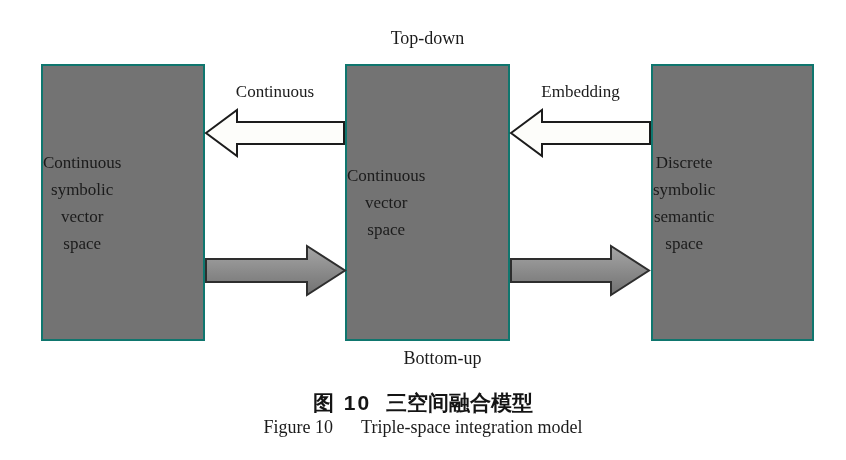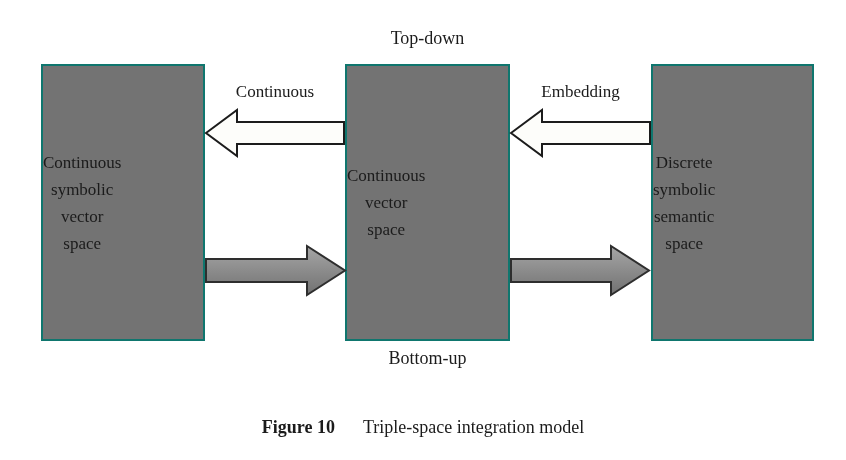--- a/index.html
+++ b/index.html
@@ -19,29 +19,29 @@
   svg.filled  polygon{stroke:#2e2e2e;stroke-width:2;stroke-linejoin:miter;}
   .caption-zh{
     position:absolute;left:0;top:389px;width:100%;text-align:center;
     font-family:"Liberation Sans",sans-serif;font-weight:bold;font-size:21px;color:#141414;
   }
   .caption-zh .zh-label{margin-right:15px;letter-spacing:2px;}
   .caption-en{
     position:absolute;left:0;top:417px;width:100%;text-align:center;
     font-size:18px;color:#1b1b1b;
   }
-  .caption-en .en-label{font-weight:bold;margin-right:28px;}
+  .caption-en .en-label{font-weight:normal;margin-right:28px;}
 </style>
 </head>
 <body>
 
 <div class="stage">
 
   <div class="flow-label" style="left:345px;top:28px;width:165px;">Top-down</div>
-  <div class="flow-label" style="left:345px;top:348px;width:165px;">Bottom-up</div>
+  <div class="flow-label" style="left:360px;top:348px;width:165px;">Bottom-up</div>
 
   <div class="box" style="left:41px;top:64px;width:164px;height:277px;">
     <div class="box-lines">
       <div>Continuous</div>
       <div>symbolic</div>
       <div>vector</div>
       <div>space</div>
     </div>
   </div>
 
@@ -84,17 +84,20 @@
   <svg class="arrow filled" style="left:510px;top:244px;" width="141" height="53">
     <defs>
       <linearGradient id="grad-abstraction" x1="0" y1="0" x2="0" y2="1">
         <stop offset="0" stop-color="#a6a6a6"></stop>
         <stop offset="1" stop-color="#717171"></stop>
       </linearGradient>
     </defs>
     <polygon points="1,15 101,15 101,2 139,26.5 101,51 101,38 1,38" fill="url(#grad-abstraction)"></polygon>
   </svg>
 
+  <div class="caption-zh">
+    <span class="zh-label">图 10</span><span class="zh-title">三空间融合模型</span>
+  </div>
   <div class="caption-en">
     <span class="en-label">Figure 10</span><span class="en-title">Triple-space integration model</span>
   </div>
 
 </div>
 
 </body></html>

